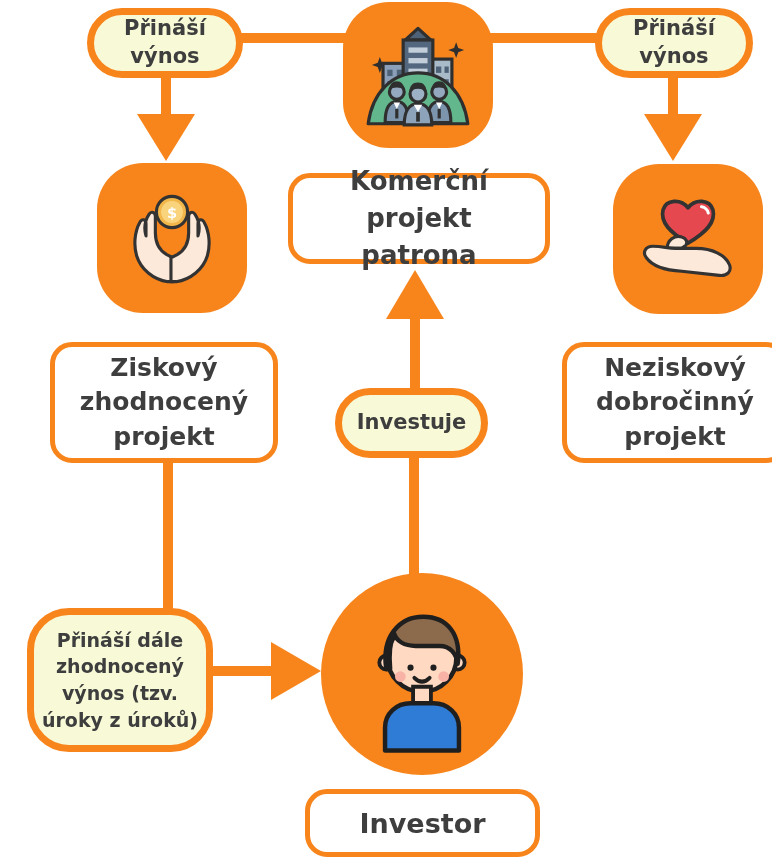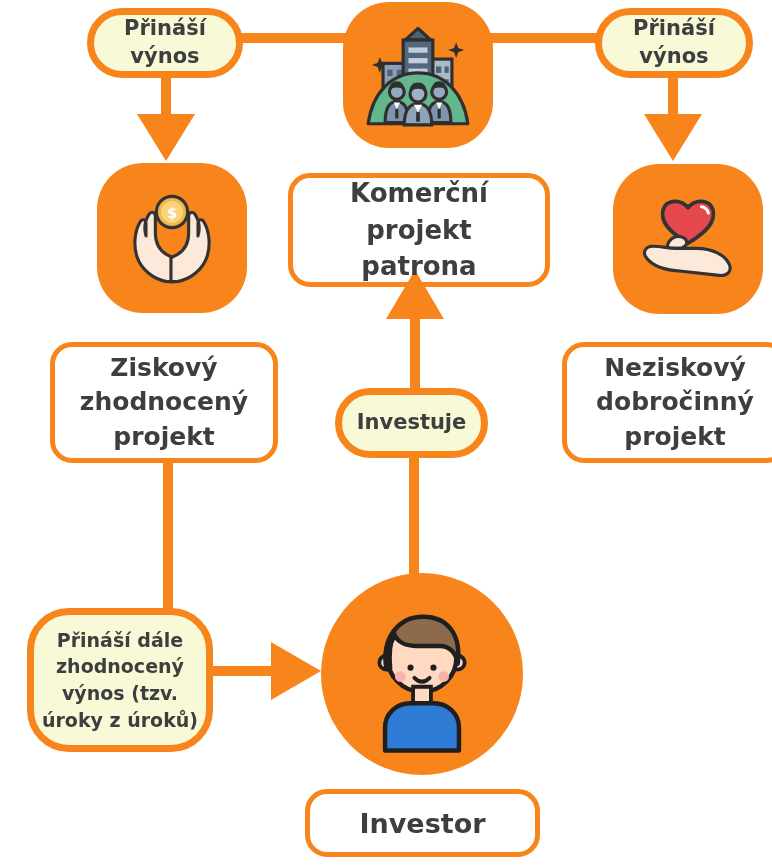--- a/index.html
+++ b/index.html
@@ -19,21 +19,21 @@
   .frame{border:5px solid var(--orange);border-radius:22px;background:transparent;}
   .creambox{background:var(--cream);border:7px solid var(--orange);border-radius:42px;
         font-size:19px;line-height:1.4;}
   .circle{background:var(--orange);border-radius:50%;}
 
   #pill-left{left:62px;top:8px;width:156px;height:70px;}
   #pill-right{left:570px;top:8px;width:158px;height:70px;}
   #company-tile{left:318px;top:2px;width:150px;height:146px;}
   #hands-tile{left:72px;top:163px;width:150px;height:150px;}
   #heart-tile{left:588px;top:164px;width:150px;height:150px;}
-  #commercial-box{left:263px;top:173px;width:262px;height:114px;font-size:26px;line-height:1.42;}
+  #commercial-box{left:263px;top:173px;width:262px;height:91px;font-size:26px;line-height:1.42;}
   #profit-box{left:25px;top:342px;width:228px;height:121px;font-size:25px;line-height:1.38;}
   #nonprofit-box{left:537px;top:342px;width:226px;height:121px;font-size:25px;line-height:1.38;}
   #invest-pill{left:310px;top:388px;width:153px;height:70px;}
   #compound-box{left:2px;top:608px;width:186px;height:144px;}
   #investor-circle{left:296px;top:573px;width:202px;height:202px;}
   #investor-box{left:280px;top:789px;width:235px;height:68px;font-size:27px;}
 </style>
 </head>
 <body>
 

